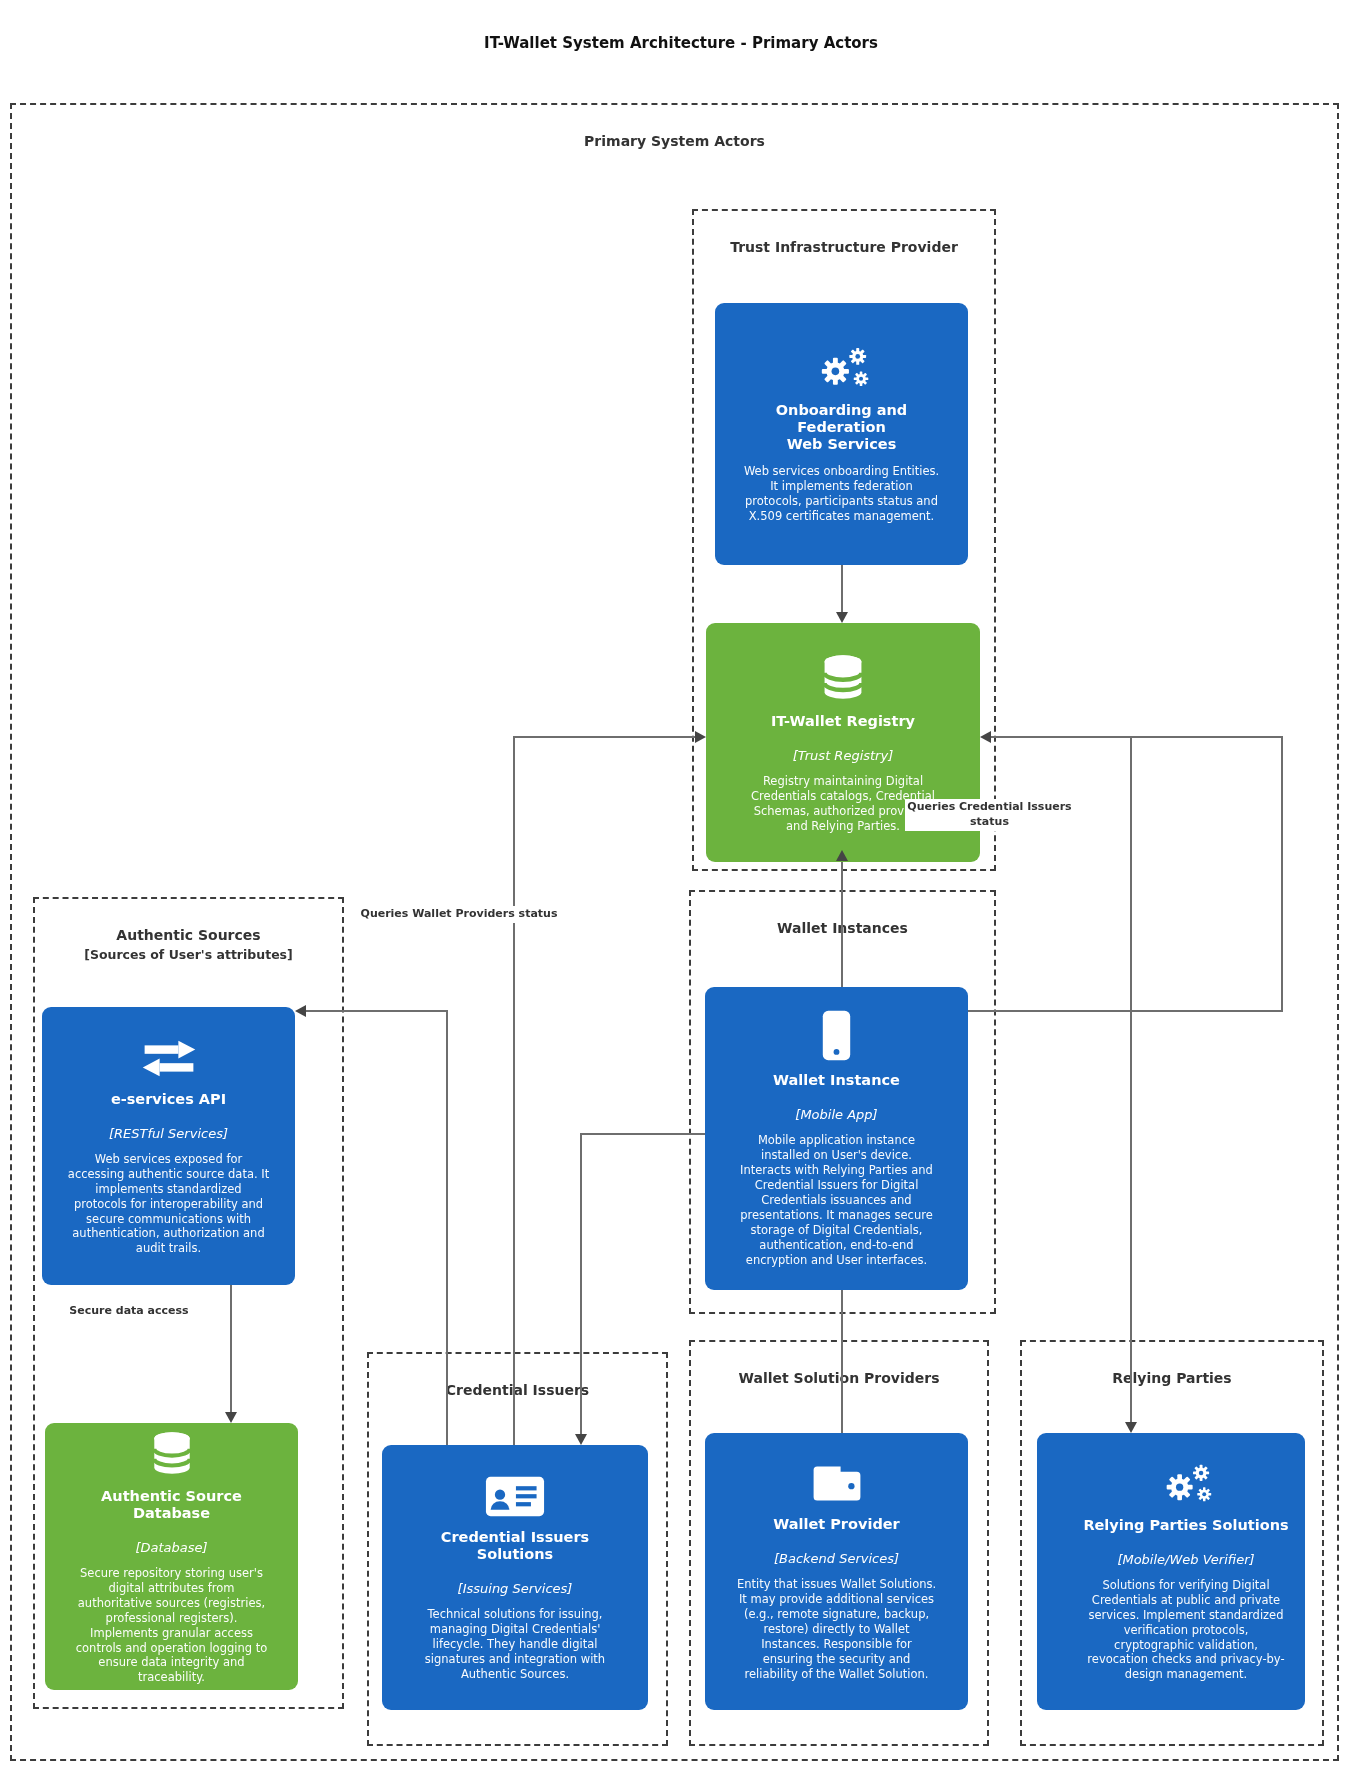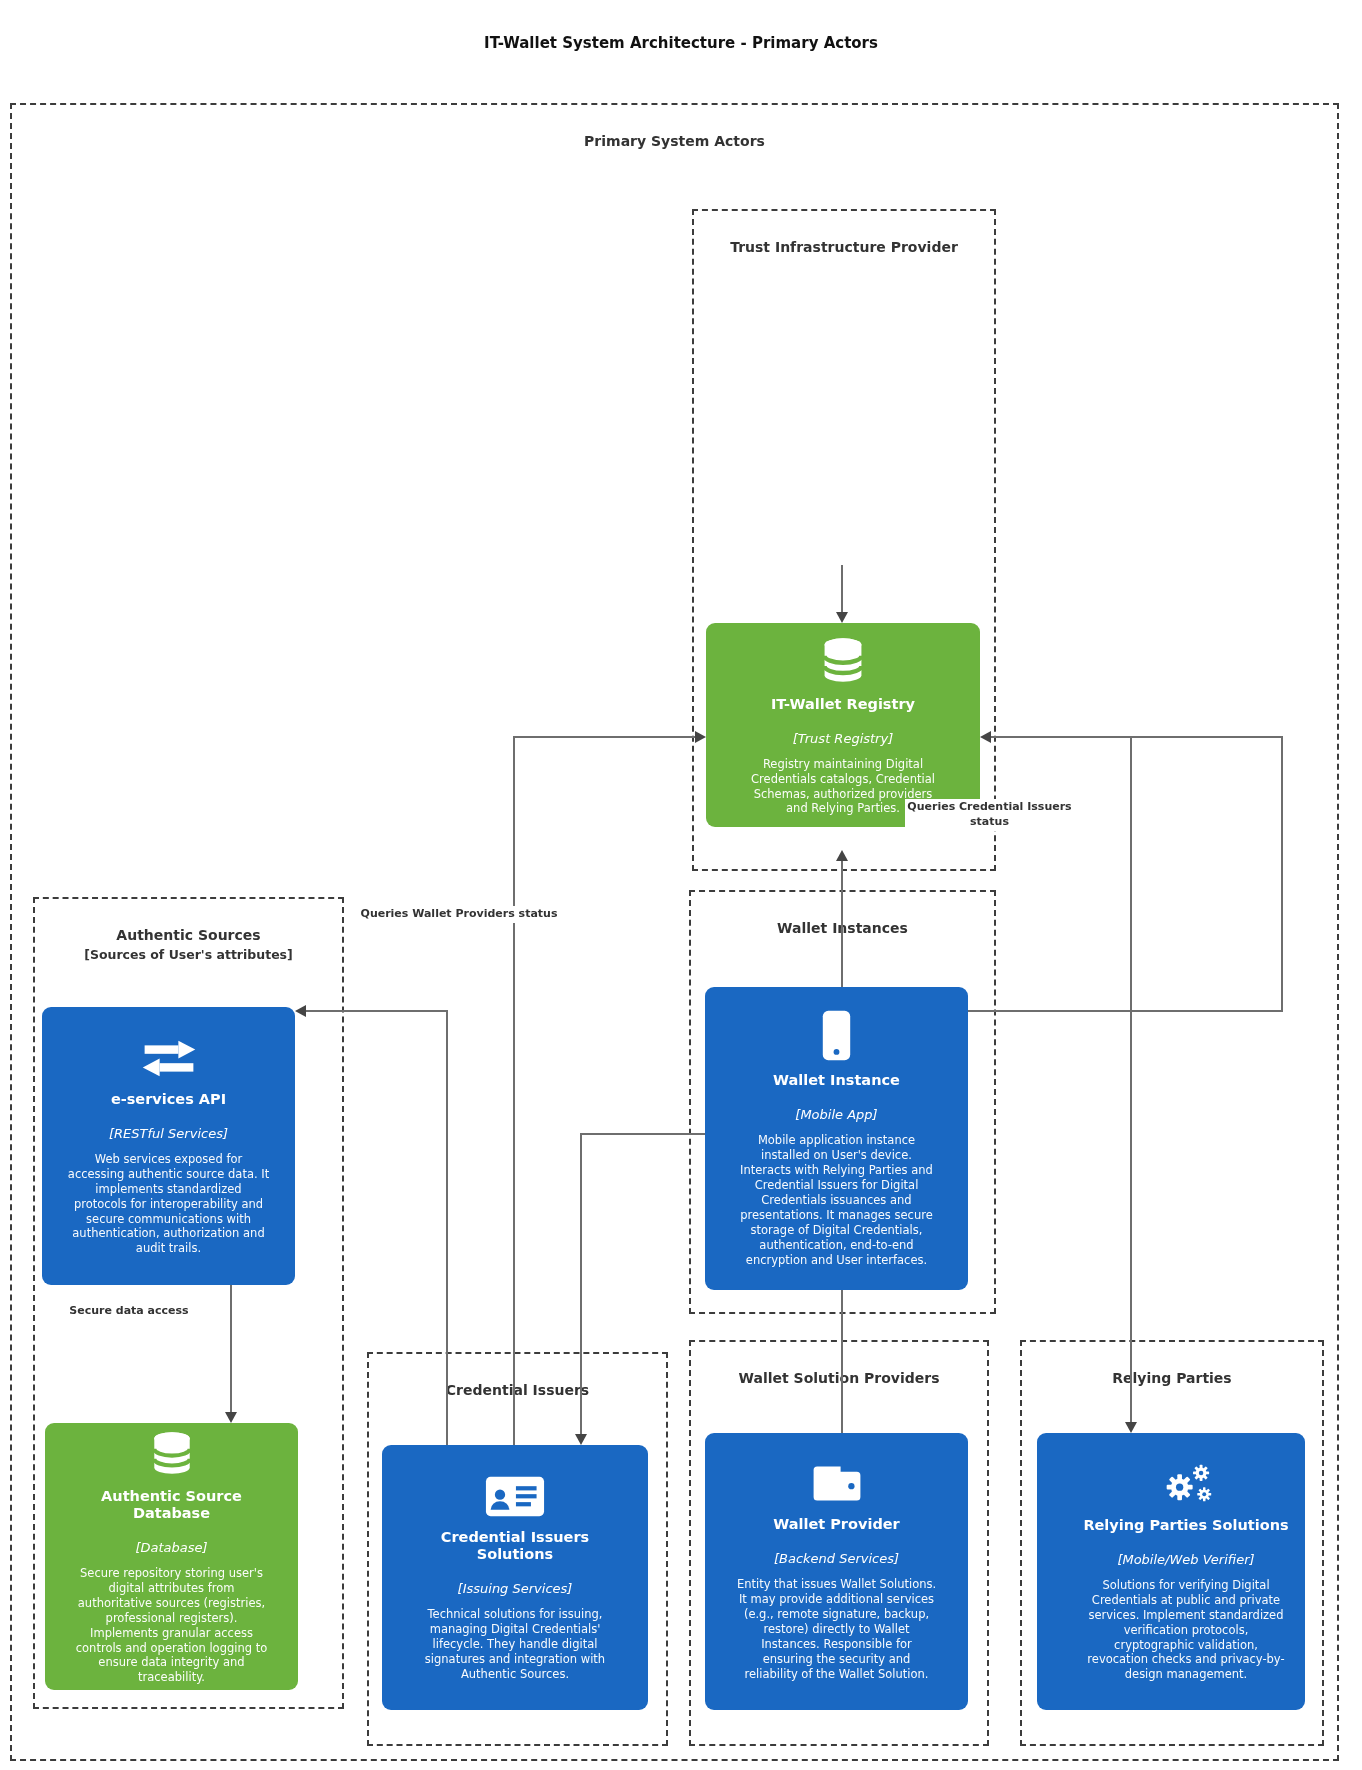--- a/index.html
+++ b/index.html
@@ -130,22 +130,31 @@
   <div class="line v" style="left:513px;top:736px;height:709px;"></div>
   <div class="line h" style="left:514px;top:736px;width:181px;"></div>
   <div class="line h" style="left:990px;top:736px;width:293px;"></div>
   <div class="line v" style="left:1281px;top:736px;height:276px;"></div>
   <div class="line h" style="left:968px;top:1010px;width:315px;"></div>
   <div class="line v" style="left:1130px;top:737px;height:685px;"></div>
   <div class="line h" style="left:581px;top:1133px;width:124px;"></div>
   <div class="line v" style="left:580px;top:1133px;height:301px;"></div>
   <div class="line v" style="left:230px;top:1285px;height:127px;"></div>
 
-
-  <div class="node green" style="left:706px;top:623px;width:274px;height:204px;">
+  <div class="node blue" style="left:715px;top:303px;width:253px;height:262px;">
+    <svg class="icon" width="58" height="48" viewBox="0 0 70 58">
+        <use href="#icon-gears"></use>
+      </svg>
+    <div class="node-title">Onboarding and
+Federation
+Web Services</div>
+    <div class="node-desc">Web services onboarding Entities. It implements federation protocols, participants status and X.509 certificates management.</div>
+  </div>
+
+  <div class="node green" style="left:706px;top:623px;width:274px;height:239px;">
     <svg class="icon" width="48" height="52" viewBox="-22 -24 44 48">
         <use href="#icon-db"></use>
       </svg>
     <div class="node-title">IT-Wallet Registry</div>
     <div class="node-subtitle">[Trust Registry]</div>
     <div class="node-desc">Registry maintaining Digital Credentials catalogs, Credential Schemas, authorized providers and Relying Parties.</div>
   </div>
 
   <div class="node blue" style="left:42px;top:1007px;width:253px;height:278px;justify-content:center;">
     <svg class="icon" width="60" height="45" viewBox="0 0 64 48">

